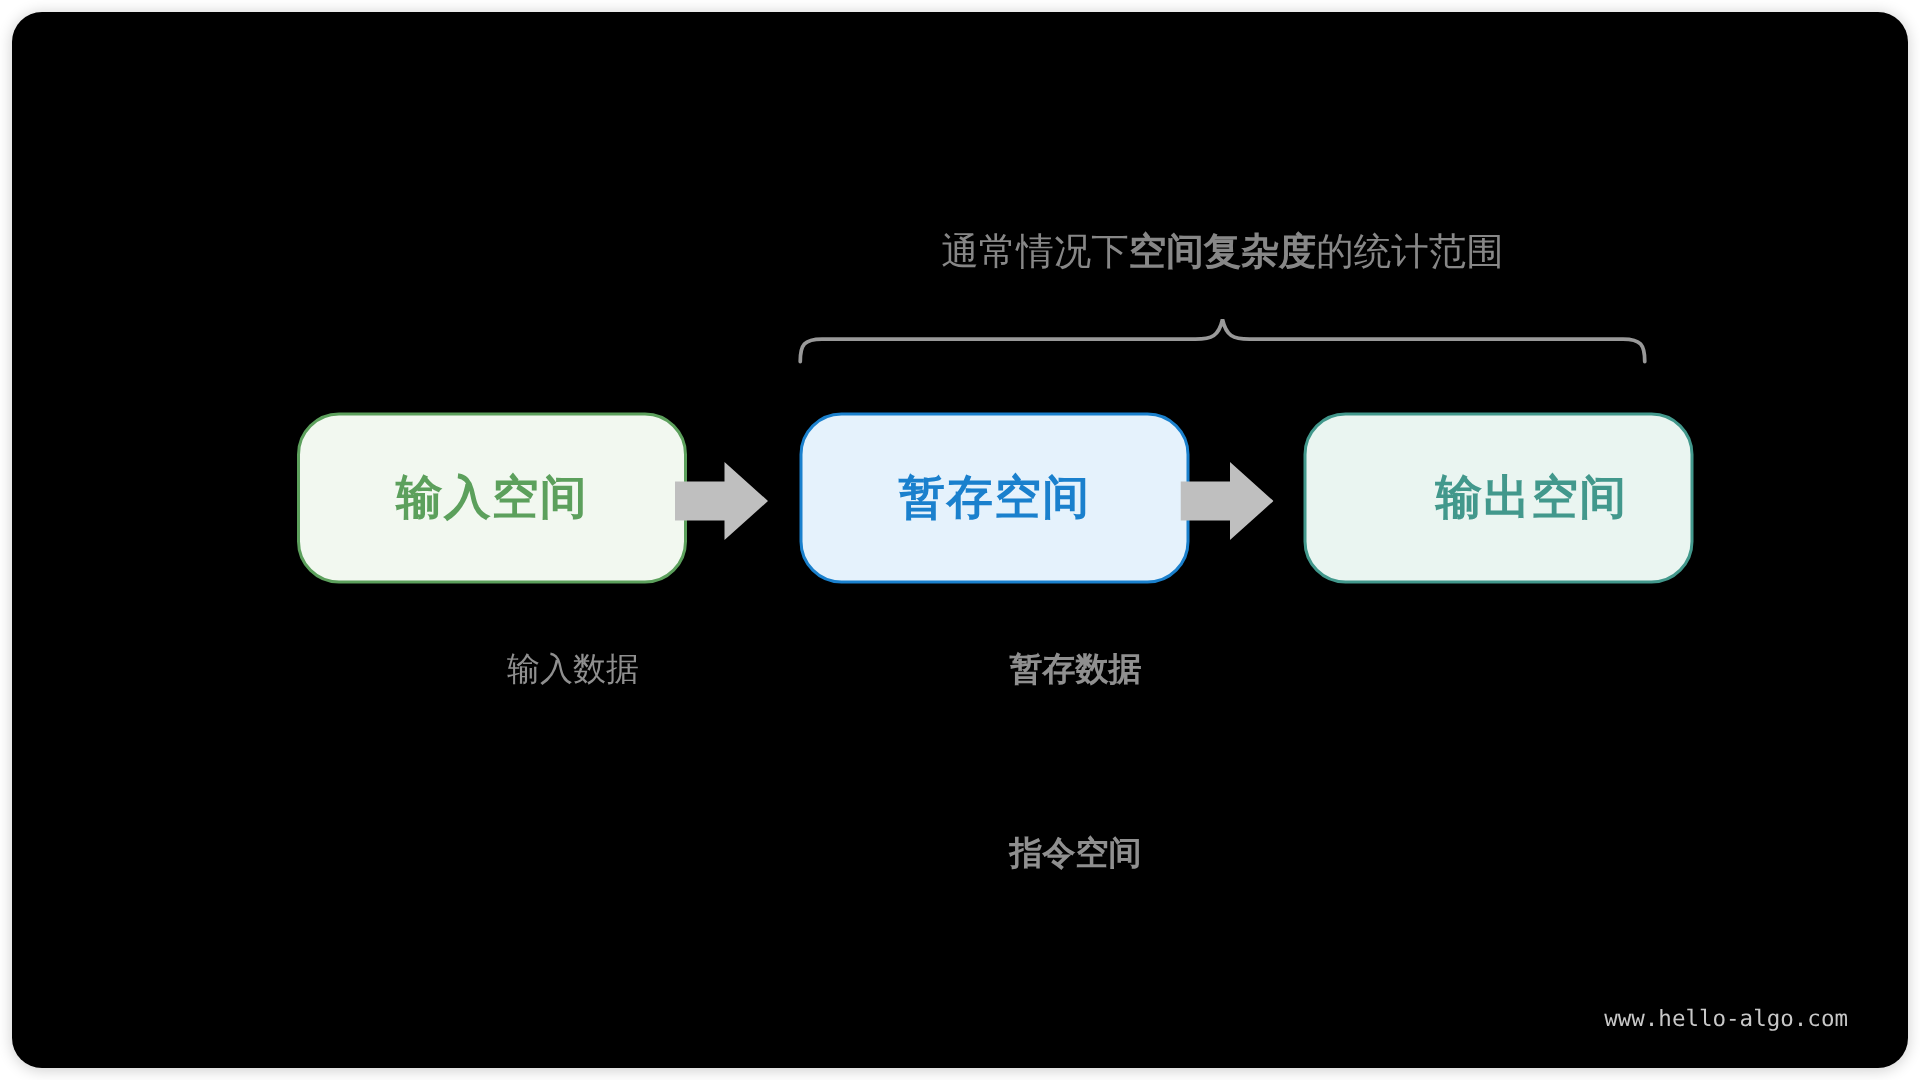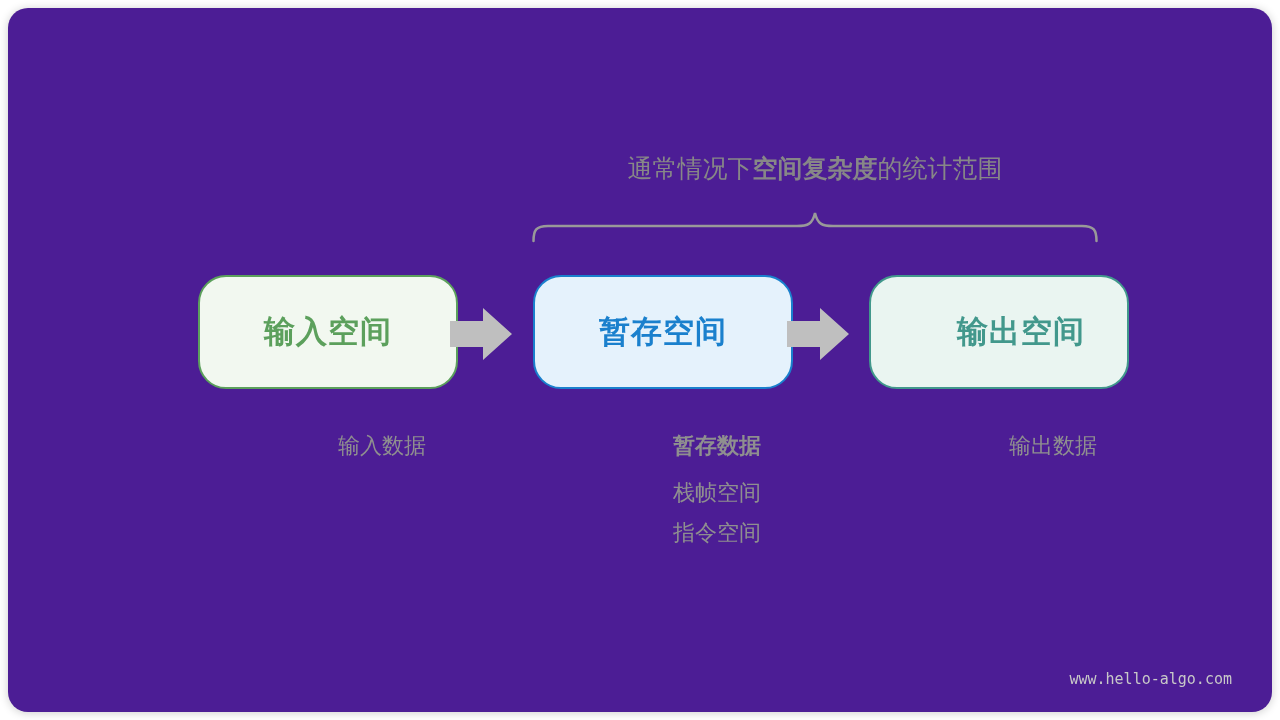--- a/index.html
+++ b/index.html
@@ -6,21 +6,21 @@
   html, body {
     width: 1280px; height: 720px;
     background: #ffffff;
     font-family: "Liberation Sans", "DejaVu Sans", sans-serif;
     overflow: hidden;
   }
   .stage { position: relative; width: 1280px; height: 720px; }
 
   .card {
     position: absolute; left: 8px; top: 8px; right: 8px; bottom: 8px;
-    background: #4c1d95;
+    background: #000000;
     border-radius: 20px;
     box-shadow: 0 1px 10px rgba(0,0,0,0.20);
   }
 
   .title {
     position: absolute; left: 524px; top: 144px; width: 566px;
     text-align: center;
     font-size: 25px; line-height: 32px;
     color: #878787;
     white-space: nowrap;
@@ -56,21 +56,21 @@
   .col-label {
     position: absolute; width: 228px;
     text-align: right;
     font-size: 22px; line-height: 30px;
     color: #8f8f8f;
     white-space: nowrap;
   }
   .lbl-input  { left: 190px; top: 423px; }
   .lbl-temp-1 { left: 525px; top: 423px; font-weight: bold; }
   .lbl-temp-2 { left: 525px; top: 470px; }
-  .lbl-temp-3 { left: 525px; top: 510px; }
+  .lbl-temp-3 { left: 525px; top: 546px; font-weight: bold; }
   .lbl-output { left: 861px; top: 423px; }
 
   .watermark {
     position: absolute; right: 40px; bottom: 24px;
     font-family: "DejaVu Sans Mono", "Liberation Mono", monospace;
     font-size: 15px;
     color: #c8c8c8;
     margin-top: 12px;
   }
 </style>
@@ -108,21 +108,19 @@
       </svg>
     </div>
 
     <div class="box box-output">
       <span>输出空间</span>
     </div>
 
     <div class="col-label lbl-input">输入数据</div>
 
     <div class="col-label lbl-temp-1">暂存数据</div>
-    <div class="col-label lbl-temp-2">栈帧空间</div>
     <div class="col-label lbl-temp-3">指令空间</div>
 
-    <div class="col-label lbl-output">输出数据</div>
 
     <div class="watermark">www.hello-algo.com</div>
 
   </div>
 </div>
 
 </body></html>

